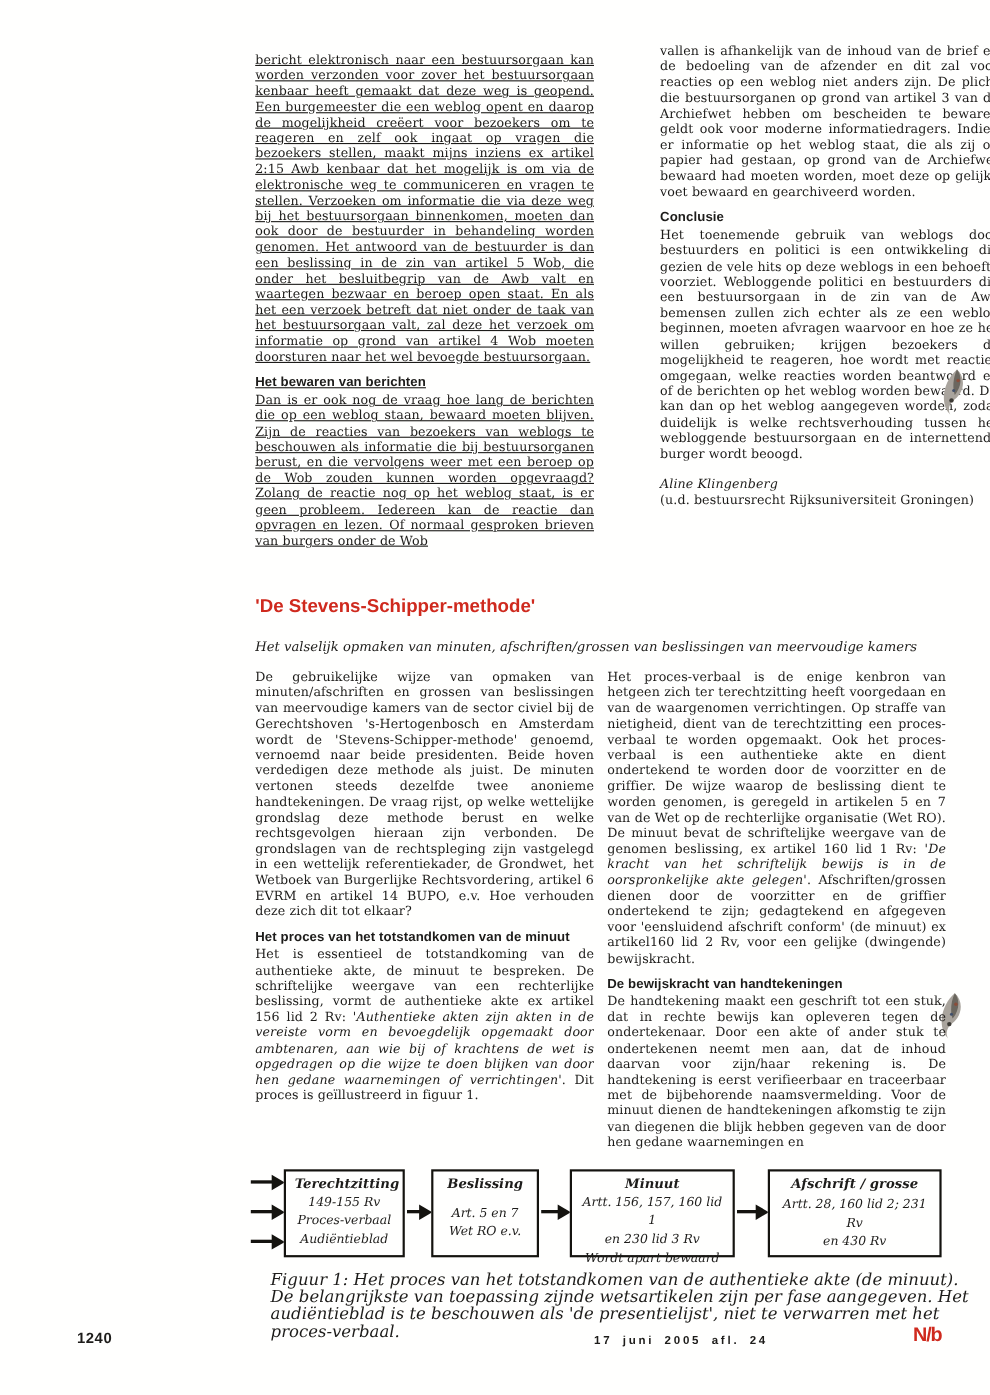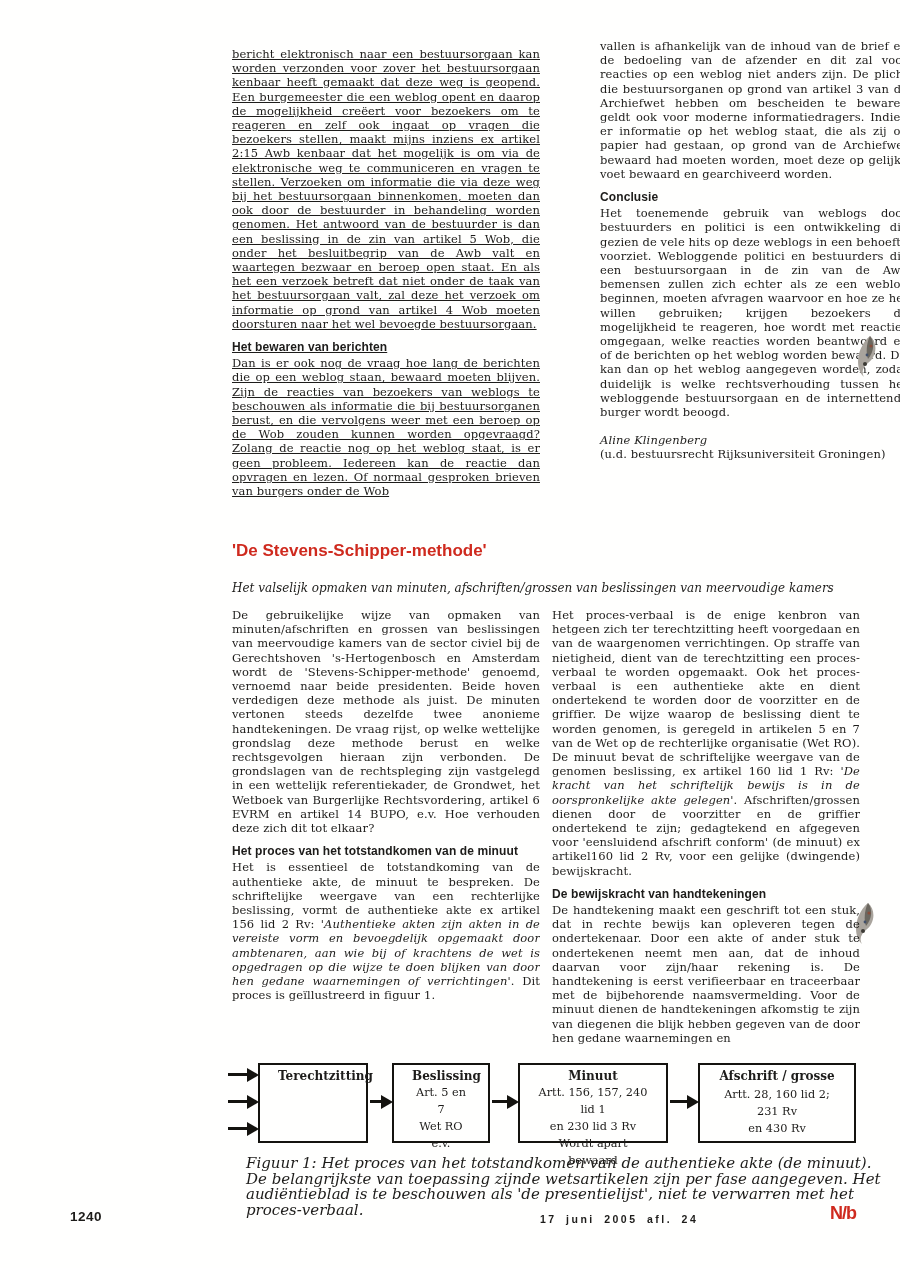--- a/index.html
+++ b/index.html
@@ -62,21 +62,22 @@
     width: 650px; height: 80px;
   }
   .fbox {
     position: absolute;
     top: 0; height: 80px;
     border: 2px solid #14130f;
     background: #fffffe;
     display: flex;
     flex-direction: column;
     text-align: center;
-    padding: 3px 18px;
+    padding: 3px 8px;
+    font-style: italic;
   }
   .fbox-title {
     font-weight: bold;
     font-size: 12px;
     line-height: 16px;
   }
   .fbox-lines {
     flex: 1;
     display: flex;
     flex-direction: column;
@@ -210,38 +211,43 @@
     <p>De handtekening maakt een geschrift tot een stuk, dat in rechte bewijs kan opleveren tegen de ondertekenaar. Door een akte of ander stuk te ondertekenen neemt men aan, dat de inhoud daarvan voor zijn/haar rekening is. De handtekening is eerst verifieerbaar en traceerbaar met de bijbehorende naamsvermelding. Voor de minuut dienen de handtekeningen afkomstig te zijn van diegenen die blijk hebben gegeven van de door hen gedane waarnemingen en</p>
   </div>
 
   <div class="diagram">
     <div class="harrow in1"></div>
     <div class="harrow in2"></div>
     <div class="harrow in3"></div>
 
     <div class="fbox fbox1">
       <div class="fbox-title">Terechtzitting</div>
+      <div class="fbox-lines">
+        <div>149-155 Rv</div>
+        <div>Proces-verbaal</div>
+        <div>Audiëntieblad</div>
+      </div>
     </div>
 
     <div class="harrow c1"></div>
 
     <div class="fbox fbox2 centered">
       <div class="fbox-title">Beslissing</div>
       <div class="fbox-lines">
         <div>Art. 5 en 7</div>
         <div>Wet RO e.v.</div>
       </div>
     </div>
 
     <div class="harrow c2"></div>
 
     <div class="fbox fbox3">
       <div class="fbox-title">Minuut</div>
       <div class="fbox-lines">
-        <div>Artt. 156, 157, 240 lid 1</div>
+        <div>Artt. 156, 157, 160 lid 1</div>
         <div>en 230 lid 3 Rv</div>
         <div>Wordt apart bewaard</div>
       </div>
     </div>
 
     <div class="harrow c3"></div>
 
     <div class="fbox fbox4 centered">
       <div class="fbox-title">Afschrift / grosse</div>
       <div class="fbox-lines">

